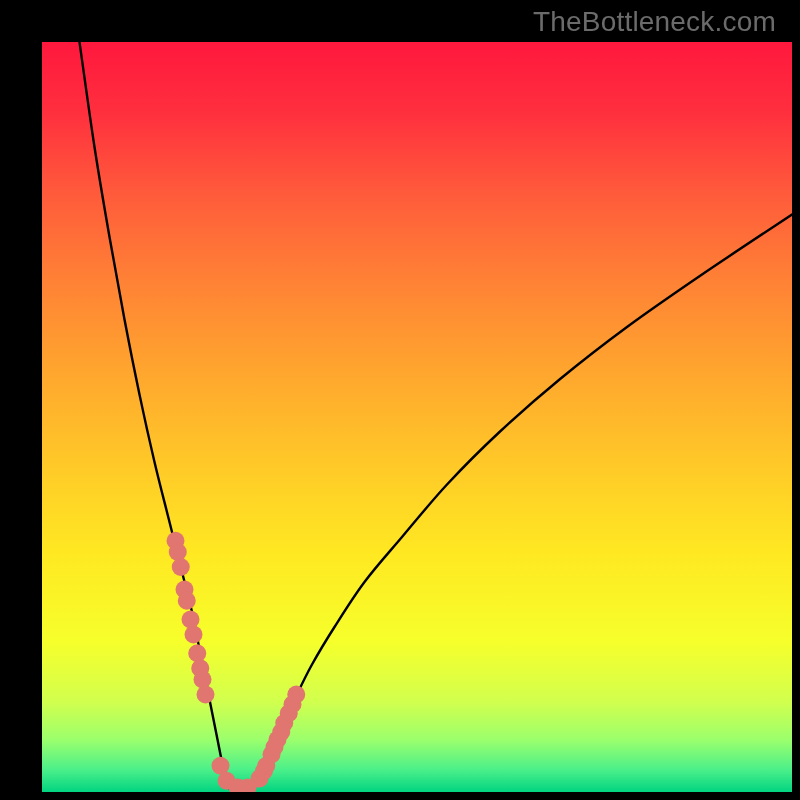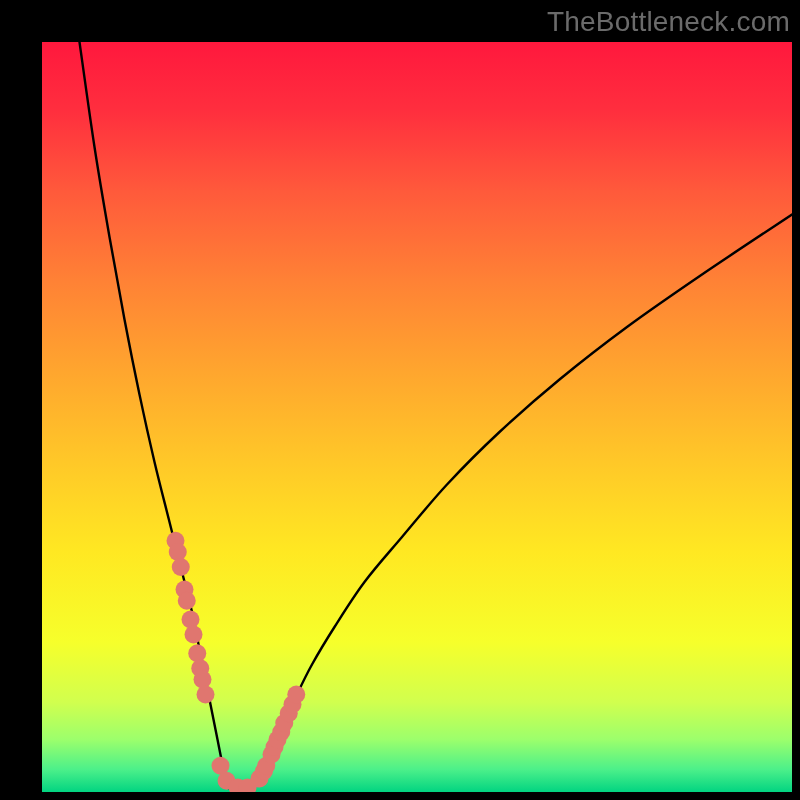--- a/index.html
+++ b/index.html
@@ -20,21 +20,21 @@
     position: absolute;
     left: 42px;
     top: 42px;
     width: 750px;
     height: 750px;
     overflow: hidden;
   }
   .watermark {
     position: absolute;
     top: 6px;
-    right: 10px;
+    right: 24px;
     font-family: Arial, Helvetica, sans-serif;
     font-size: 28px;
     font-weight: 500;
     color: #6b6b6b;
     letter-spacing: 0.2px;
   }
   svg {
     display: block;
   }
 </style>

